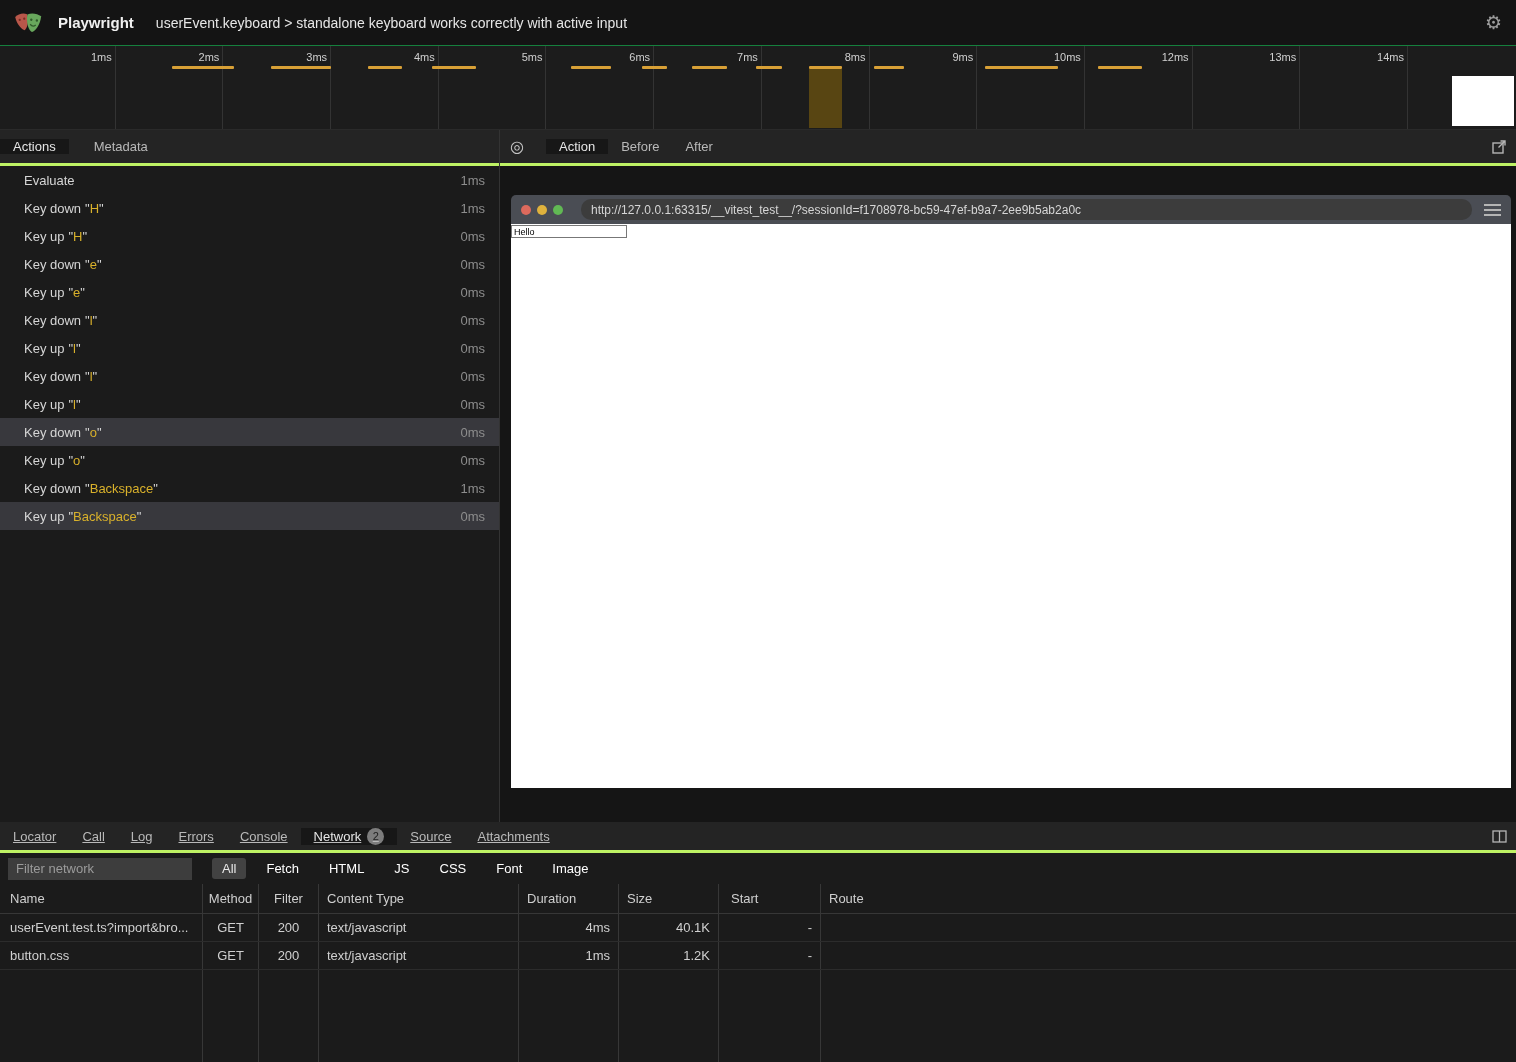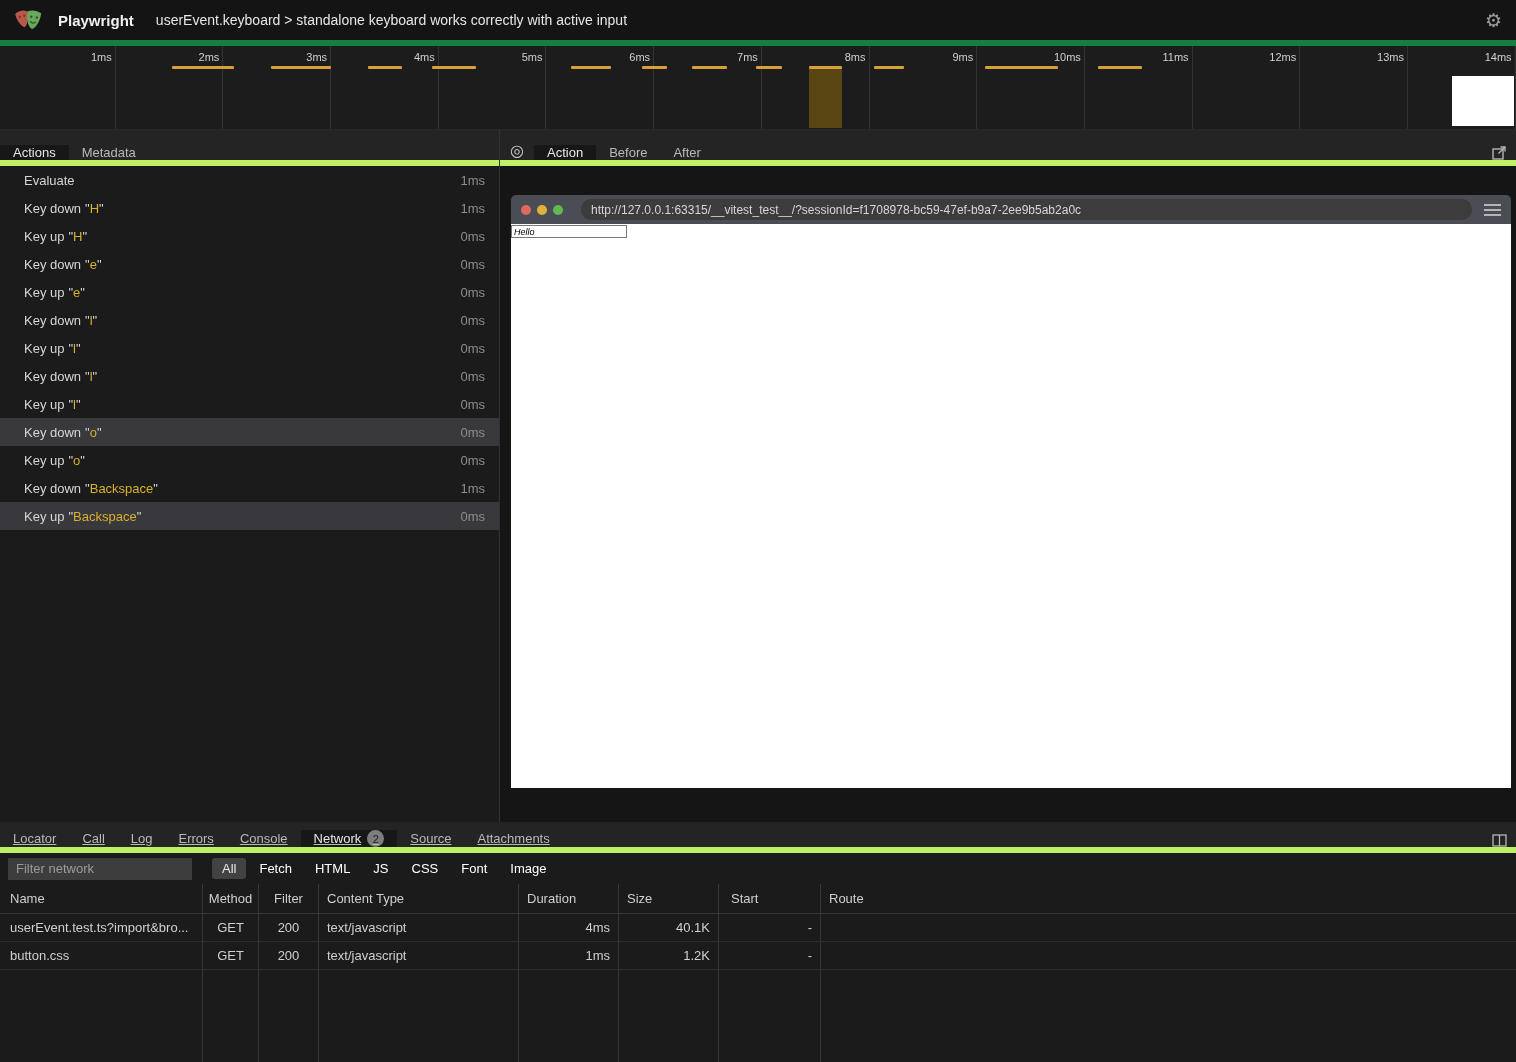--- a/index.html
+++ b/index.html
@@ -1,21 +1,21 @@
 <!DOCTYPE html>
 <html><head>
 <meta charset="utf-8">
 <style>
   * { box-sizing: border-box; margin: 0; padding: 0; }
   html,body { width:1516px; height:1062px; overflow:hidden; background:#1b1b1b;
     font-family:"Liberation Sans", sans-serif; font-size:13px; color:#cccccc; }
 
   
   .appbar { height:46px; background:#141414; display:flex; align-items:center;
-    padding:3px 14px; border-bottom:6px solid #15803d; }
+    padding:3px 14px; border-bottom:1px solid #15803d; }
   .logo { width:30px; height:30px; flex:none; }
   .app-title { font-size:15px; font-weight:bold; color:#f0f0f0; margin-left:14px; }
   .app-subtitle { font-size:14px; color:#e6e6e6; margin-left:22px; white-space:nowrap; }
   .gear { margin-left:auto; color:#9d9d9d; font-size:19px; line-height:1; }
 
   
   .timeline { position:relative; height:84px; background:#1c1c1c;
     border-bottom:1px solid #2a2a2a; display:flex; padding-left:8px; }
   .tl-cell { width:107.7px; flex:none; border-right:1px solid #333333;
     text-align:right; font-size:11px; color:#d0d0d0; padding:5px 3px 0 0; }
@@ -23,21 +23,21 @@
   .tl-bar { position:absolute; top:23px; bottom:1px; background:#584512; }
   .tl-thumb { position:absolute; background:#ffffff; }
 
   
   .main { display:flex; height:692px; }
   .left-panel { width:500px; flex:none; border-right:1px solid #333333;
     background:#1b1b1b; display:flex; flex-direction:column; }
   .right-panel { flex:1; background:#151515; display:flex; flex-direction:column; }
 
   .tabstrip { height:36px; flex:none; background:#242424; display:flex;
-    align-items:flex-end; border-bottom:6px solid #bef264; color:#b9b9b9; }
+    align-items:center; border-bottom:3px solid #bef264; color:#b9b9b9;gap:12px; }
   .tab { display:flex; align-items:center; gap:6px; padding:0 13px; }
   .tab.selected { background:#171717; color:#e6e6e6; }
   .strip-spacer { flex:1; }
   .strip-icon { display:flex; align-items:center; justify-content:center; width:34px; color:#c5c5c5; }
   .target-glyph { font-size:16px; }
   .badge { width:17px; height:17px; border-radius:50%; background:#7d7d7d; color:#1f1f1f;
     font-size:11px; display:inline-flex; align-items:center; justify-content:center; }
 
   
   .action-row { height:28px; display:flex; align-items:center;
@@ -54,30 +54,30 @@
     display:flex; align-items:center; padding:0 10px; }
   .light { width:10px; height:10px; border-radius:50%; margin-right:6px; flex:none; }
   .urlbar { flex:1; height:21px; background:#3c3c3c; border-radius:10px;
     margin:0 12px 0 12px; display:flex; align-items:center; padding:0 10px;
     color:#d6d6d6; font-size:12px; white-space:nowrap; overflow:hidden; }
   .menu-icon { display:flex; flex-direction:column; gap:3px; flex:none; }
   .menu-icon span { display:block; width:17px; height:2px; background:#b5b5b5; }
   .page { height:564px; background:#ffffff; position:relative; }
   .page-input { position:absolute; top:1px; left:0; width:116px; height:13px;
     border:1px solid #777777; background:#ffffff; color:#000000; font-size:9px;
-    font-family:"Liberation Sans", sans-serif; padding:0 2px;font-style:italic; }
+    font-family:"Liberation Sans", sans-serif; padding:0 2px; }
 
   
   .bottom-panel { height:240px; display:flex; flex-direction:column; background:#1b1b1b; }
   .bottom-panel .tabstrip { height:31px;text-decoration:underline; }
   .filterrow { height:31px; flex:none; display:flex; align-items:center; padding:0 8px; }
   .filter-input { width:184px; height:22px; background:#3d3d3d; border:none;
     color:#cccccc; font-size:13px; padding:0 8px; font-family:"Liberation Sans", sans-serif; }
   .filter-input::placeholder { color:#9b9b9b; }
-  .chips { display:flex; margin-left:20px; gap:3px; }
+  .chips { display:flex; margin-left:20px; gap:10px; }
   .chip { padding:3px 10px; border-radius:3px; color:#ffffff; }
   .chip.selected { background:#424242; color:#e8e8e8; }
 
   .nettable { flex:1; display:flex; flex-direction:column; }
   .nt-row { display:grid; grid-template-columns:203px 56px 60px 200px 100px 100px 102px 1fr; }
   .nt-row > div { border-right:1px solid #373737; overflow:hidden; white-space:nowrap; }
   .nt-row > div:last-child { border-right:none; }
   .nt-head { height:30px; line-height:29px; border-bottom:1px solid #373737; color:#cfcfcf; }
   .nt-data { height:28px; line-height:27px; border-bottom:1px solid #2c2c2c; color:#d0d0d0; }
   .nt-fill { flex:1; }
@@ -146,23 +146,20 @@
       </div>
 
       <div class="tl-cell">
         <span>9ms</span>
       </div>
 
       <div class="tl-cell">
         <span>10ms</span>
       </div>
 
-      <div class="tl-cell">
-        <span>11ms</span>
-      </div>
 
       <div class="tl-cell">
         <span>12ms</span>
       </div>
 
       <div class="tl-cell">
         <span>13ms</span>
       </div>
 
       <div class="tl-cell">

